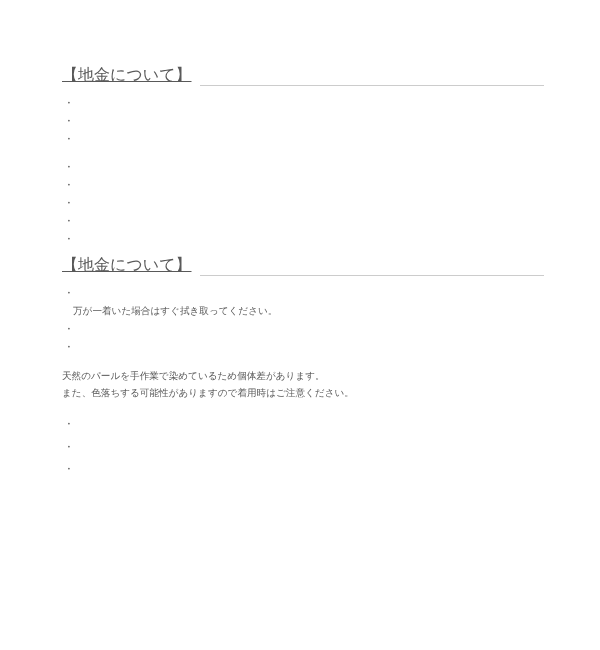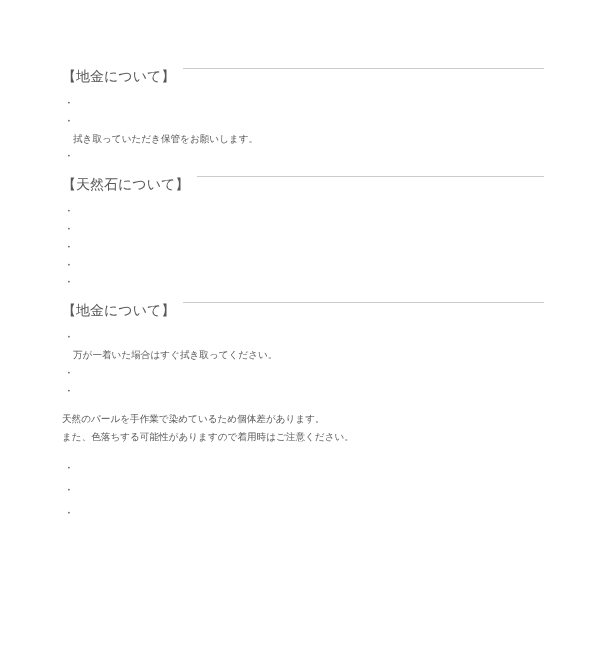--- a/index.html
+++ b/index.html
@@ -15,25 +15,26 @@
     position: absolute;
     top: 68px;
     left: 62px;
     width: 482px;
   }
   .section {
     margin-bottom: 11px;
   }
   .section-header {
     display: flex;
-    align-items: flex-start;
+    align-items: flex-end;
     height: 18px;
     margin-bottom: 8px;
     color: #595959;
-    font-size: 14px;
+    font-size: 16px;
+    text-decoration: underline;
   }
   .section-title {
     white-space: nowrap;
     flex: none;
   }
   .section-rule {
     flex: 1;
     height: 1px;
     background: #cccccc;
     margin-left: 8px;
@@ -68,34 +69,26 @@
   <section class="section">
     <div class="section-header">
       <span class="section-title">【地金について】</span>
       <span class="section-rule"></span>
     </div>
     <div class="section-lines">
   <div class="line bullet">・</div>
 
   <div class="line bullet">・</div>
 
-  <div class="line continuation">
-    <span class="bullet"></span>
-    <span class="line-text">拭き取っていただき保管をお願いします。</span>
-  </div>
 
   <div class="line bullet">・</div>
 </div>
   </section>
 
   <section class="section">
-    <div class="section-header">
-      <span class="section-title">【天然石について】</span>
-      <span class="section-rule"></span>
-    </div>
     <div class="section-lines">
   <div class="line bullet">・</div>
 
   <div class="line bullet">・</div>
 
   <div class="line bullet">・</div>
 
   <div class="line bullet">・</div>
 
   <div class="line bullet">・</div>

